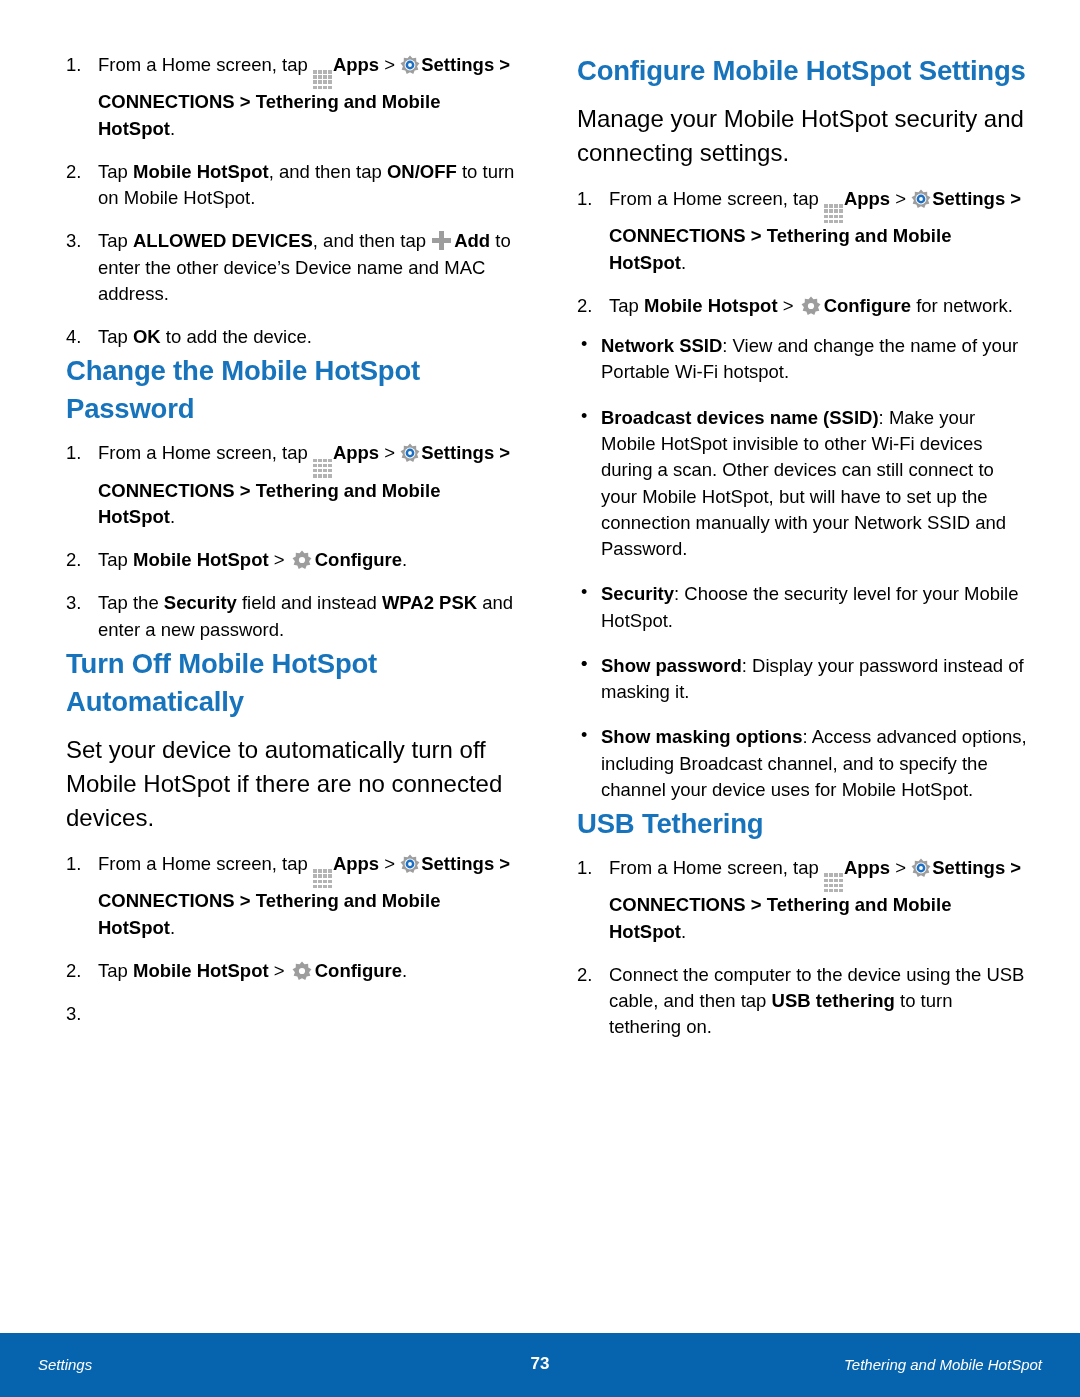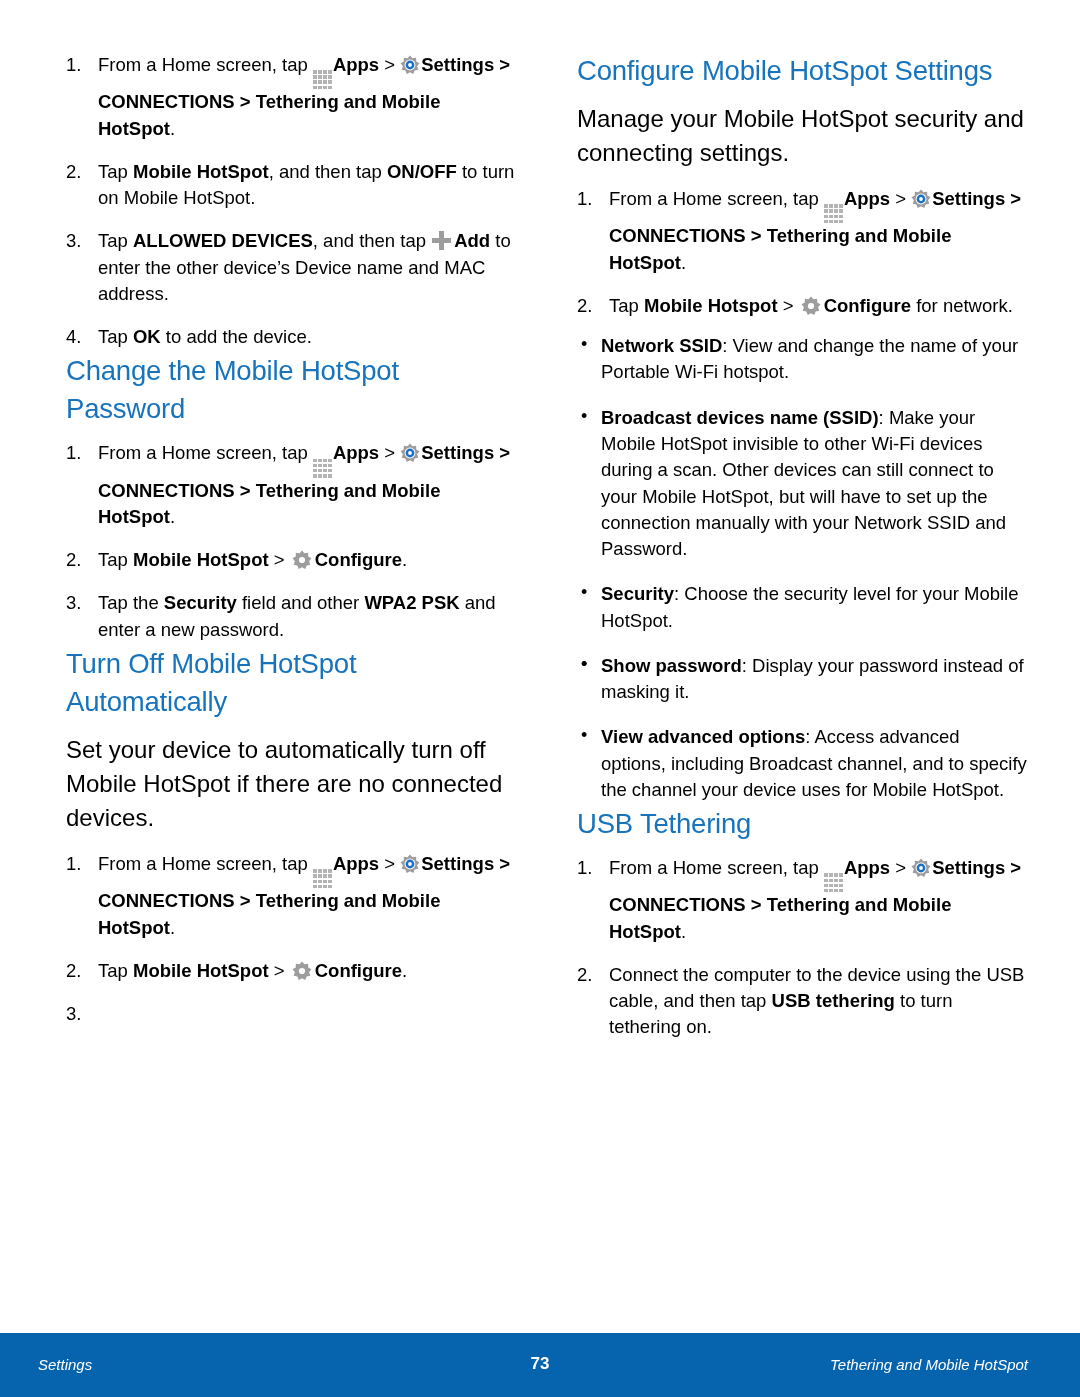--- a/index.html
+++ b/index.html
@@ -32,21 +32,21 @@
     gap: 60px;
   }
   .col {
     width: 451px;
   }
 
   
   h2.section-title {
     color: #1774bc;
     font-size: 27.5px;
-    font-weight: normal;
+    font-weight: bold;
     line-height: 1.38;
     margin: 0 0 12px 0;
     letter-spacing: -0.2px;
   }
   .col > .section + .section { margin-top: 2px; }
   .section { margin-bottom: 0; }
   .section.gap-top { margin-top: 40px; }
   .section.gap-top-lg { margin-top: 46px; }
 
   p.intro {
@@ -183,21 +183,21 @@
     left: 0;
     top: 21px;
     width: 1080px;
     text-align: center;
     color: #ffffff;
     font-size: 17px;
     font-weight: bold;
   }
   .footer .f-right {
     position: absolute;
-    right: 52px;
+    right: 38px;
     top: 23px;
     color: #ffffff;
     font-size: 15px;
     font-style: italic;
   }
 </style>
 </head>
 <body>
 
 <div class="page">
@@ -260,21 +260,21 @@
                 </span><span class="b">Apps</span><span> &gt; </span><svg viewBox="0 0 20 20" class="gear-settings icon-inline">
                   <path d="M10.00 0.40 L12.46 3.23 L16.17 2.65 L16.24 6.40 L19.45 8.33 L17.09 11.25 L18.31 14.80 L14.63 15.52 L13.28 19.02 L10.00 17.20 L6.72 19.02 L5.37 15.52 L1.69 14.80 L2.91 11.25 L0.55 8.33 L3.76 6.40 L3.83 2.65 L7.54 3.23 Z" fill="#9d9d9d"></path>
                   <circle cx="10" cy="10" r="5.4" fill="#ffffff"></circle>
                   <circle cx="10" cy="10" r="4.4" fill="#1b6fc4"></circle>
                   <circle cx="10" cy="10" r="1.9" fill="#ffffff"></circle>
                 </svg><span class="b">Settings</span><span> </span><span class="b"> &gt; CONNECTIONS &gt; Tethering and Mobile HotSpot</span><span>.</span></span></li>
             <li><span class="num">2.</span><span><span>Tap </span><span class="b">Mobile HotSpot</span><span> &gt; </span><svg viewBox="0 0 20 20" class="gear-plain icon-inline">
                   <path d="M10.00 0.40 L12.46 3.23 L16.17 2.65 L16.24 6.40 L19.45 8.33 L17.09 11.25 L18.31 14.80 L14.63 15.52 L13.28 19.02 L10.00 17.20 L6.72 19.02 L5.37 15.52 L1.69 14.80 L2.91 11.25 L0.55 8.33 L3.76 6.40 L3.83 2.65 L7.54 3.23 Z" fill="#9d9d9d"></path>
                   <circle cx="10" cy="10" r="3.1" fill="#ffffff"></circle>
                 </svg><span class="b">Configure</span><span>.</span></span></li>
-            <li><span class="num">3.</span><span><span>Tap the </span><span class="b">Security</span><span> field and other </span><span class="b">WPA2 PSK</span><span> and enter a new password.</span></span></li>
+            <li><span class="num">3.</span><span><span>Tap the </span><span class="b">Security</span><span> field and instead </span><span class="b">WPA2 PSK</span><span> and enter a new password.</span></span></li>
           </ol>
       </div>
 
       <div class="section gap-top-lg">
         <h2 class="section-title">Turn Off Mobile HotSpot Automatically</h2>
         <p class="intro">Set your device to automatically turn off Mobile HotSpot if there are no connected devices.</p>
         <ol class="steps">
             <li><span class="num">1.</span><span><span>From a Home screen, tap </span><span class="apps-icon icon-inline">
                   <i></i>
                   <i></i>
@@ -341,21 +341,21 @@
                   <path d="M10.00 0.40 L12.46 3.23 L16.17 2.65 L16.24 6.40 L19.45 8.33 L17.09 11.25 L18.31 14.80 L14.63 15.52 L13.28 19.02 L10.00 17.20 L6.72 19.02 L5.37 15.52 L1.69 14.80 L2.91 11.25 L0.55 8.33 L3.76 6.40 L3.83 2.65 L7.54 3.23 Z" fill="#9d9d9d"></path>
                   <circle cx="10" cy="10" r="3.1" fill="#ffffff"></circle>
                 </svg><span class="b">Configure</span><span> for network.</span></span></li>
           </ol>
         <ul class="bullets">
             <li><span class="dot">•</span><span><span class="b">Network SSID</span><span>: View and change the name of your Portable Wi-Fi hotspot.</span></span></li>
             <li><span class="dot">•</span><span><span class="b">Broadcast devices name (SSID)</span><span>: Make your Mobile HotSpot invisible to other Wi-Fi devices during a scan. Other devices can still connect to your Mobile HotSpot, but will have to set up the connection manually with your Network SSID and Password.</span></span></li>
             <li><span class="dot">•</span><span><span class="b">Security</span><span>: Choose the security level for your Mobile HotSpot.</span></span></li>
             <li><span class="dot">•</span></li>
             <li><span class="dot">•</span><span><span class="b">Show password</span><span>: Display your password instead of masking it.</span></span></li>
-            <li><span class="dot">•</span><span><span class="b">View advanced options</span><span>: Access advanced options, including Broadcast channel, and to specify the channel your device uses for Mobile HotSpot.</span></span></li>
+            <li><span class="dot">•</span><span><span class="b">Show masking options</span><span>: Access advanced options, including Broadcast channel, and to specify the channel your device uses for Mobile HotSpot.</span></span></li>
           </ul>
       </div>
 
       <div class="section gap-top-lg">
         <h2 class="section-title">USB Tethering</h2>
         <ol class="steps">
             <li><span class="num">1.</span><span><span>From a Home screen, tap </span><span class="apps-icon icon-inline">
                   <i></i>
                   <i></i>
                   <i></i>

